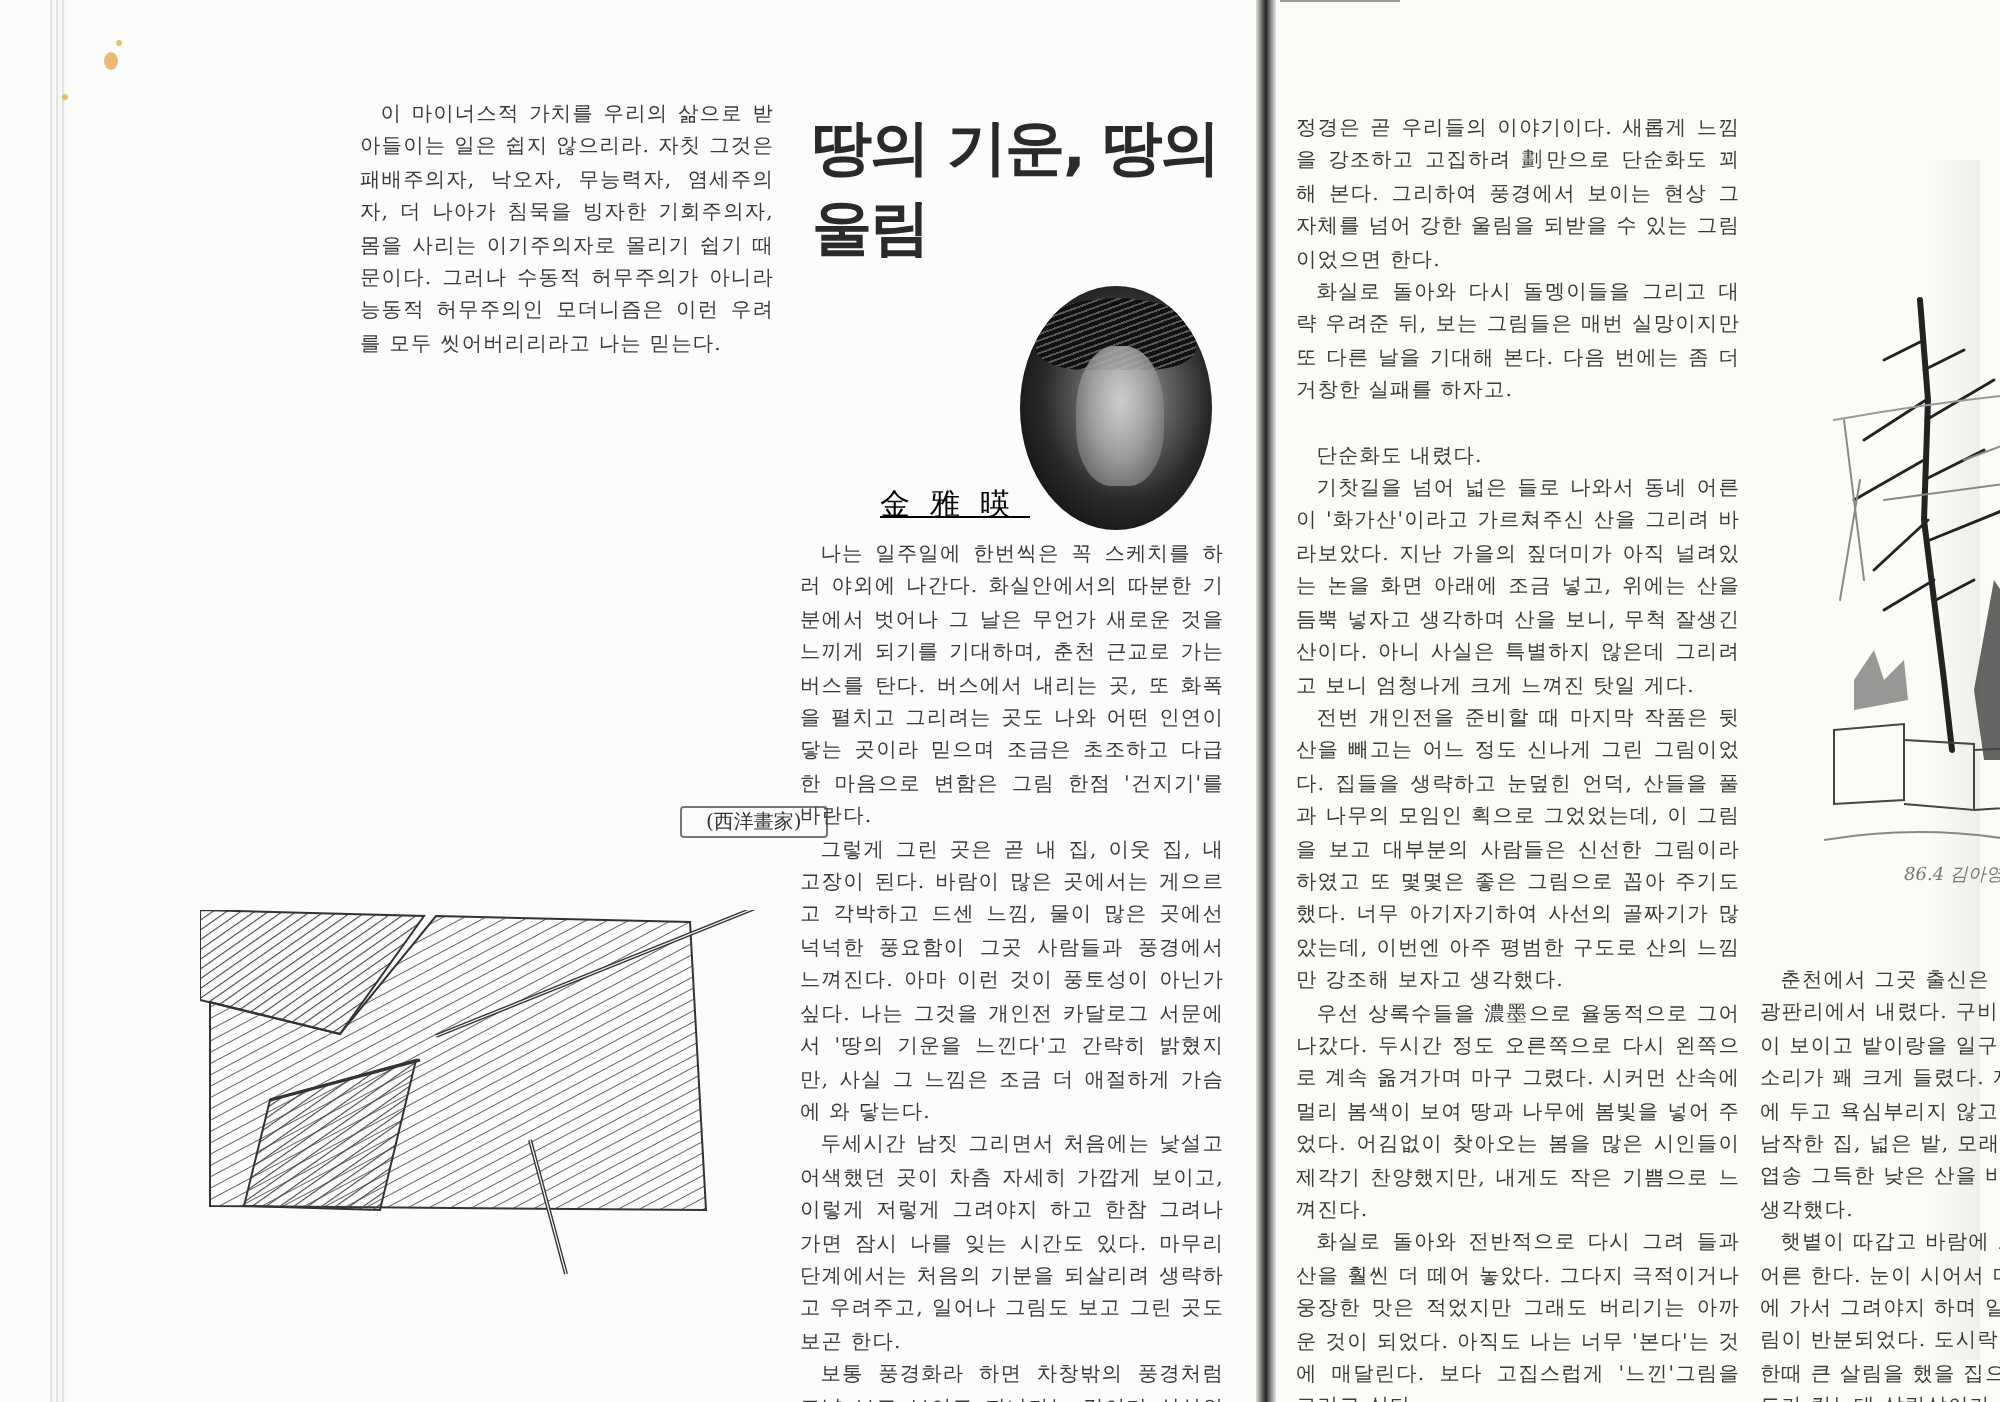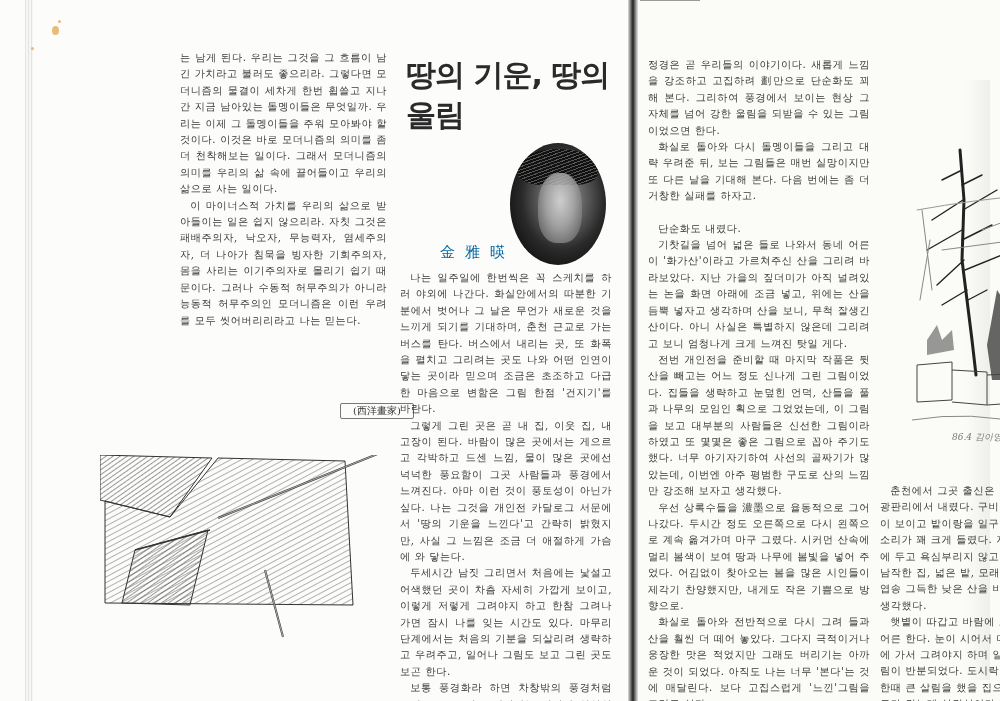--- a/index.html
+++ b/index.html
@@ -37,21 +37,21 @@
   .col2 { left:400px; top:270px; width:212px; }
   .col3 { left:648px; top:57px; width:222px; }
   .col4 { left:880px; top:483px; width:120px; overflow:hidden; white-space:nowrap; }
   .col4 p { white-space:nowrap; }
   .title {
     position:absolute; left:406px; top:55px; width:220px;
     font-size:30px; line-height:40px; color:#2a2a2a; letter-spacing:-1px;
     font-family:"DejaVu Sans", sans-serif; font-weight:700;
   }
   .author {
-    position:absolute; left:440px; top:243px; font-size:15px; letter-spacing:10px; color:#0369a1;
+    position:absolute; left:440px; top:243px; font-size:15px; letter-spacing:10px; color:#000000;text-decoration:underline;
   }
   .portrait {
     position:absolute; left:510px; top:143px; width:96px; height:122px; border-radius:50%;
     background:radial-gradient(ellipse at 55% 45%, #9a9a9a 0%, #6a6a6a 25%, #2a2a2a 55%, #111 80%);
     overflow:hidden;
   }
   .portrait .face {
     position:absolute; left:28px; top:30px; width:44px; height:70px; border-radius:45% 45% 40% 40%;
     background:radial-gradient(ellipse at 50% 40%, #d8d8d8 0%, #aaa 45%, #555 100%);
     opacity:.85;
@@ -76,21 +76,20 @@
   <div class="page-right"></div>
   <div class="edge-left"></div>
   <div class="stain" style="left:52px;top:26px;width:7px;height:9px;"></div>
   <div class="stain" style="left:58px;top:20px;width:3px;height:3px;"></div>
   <div class="stain" style="left:31px;top:47px;width:3px;height:3px;"></div>
   <div class="binding"></div>
   <div class="top-rule"></div>
   <div class="right-gutter-shadow"></div>
 
   <div class="col col1">
-    <p class="noindent">는 남게 된다. 우리는 그것을 그 흐름이 남긴 가치라고 불러도 좋으리라. 그렇다면 모더니즘의 물결이 세차게 한번 휩쓸고 지나간 지금 남아있는 돌멩이들은 무엇일까. 우리는 이제 그 돌멩이들을 주워 모아봐야 할 것이다. 이것은 바로 모더니즘의 의미를 좀더 천착해보는 일이다. 그래서 모더니즘의 의미를 우리의 삶 속에 끌어들이고 우리의 삶으로 사는 일이다.</p>
     <p>이 마이너스적 가치를 우리의 삶으로 받아들이는 일은 쉽지 않으리라. 자칫 그것은 패배주의자, 낙오자, 무능력자, 염세주의자, 더 나아가 침묵을 빙자한 기회주의자, 몸을 사리는 이기주의자로 몰리기 쉽기 때문이다. 그러나 수동적 허무주의가 아니라 능동적 허무주의인 모더니즘은 이런 우려를 모두 씻어버리리라고 나는 믿는다.</p>
   </div>
   <div class="credit">(西洋畫家)</div>
 
   <div class="illustration-left">
     <svg width="290" height="230" viewBox="0 0 290 230">
       <defs>
         <pattern id="hatch" width="4" height="4" patternUnits="userSpaceOnUse" patternTransform="rotate(55)">
           <line x1="0" y1="0" x2="0" y2="4" stroke="#444" stroke-width="1.1"></line>
         </pattern>
@@ -123,21 +122,21 @@
     <p>보통 풍경화라 하면 차창밖의 풍경처럼 그냥 보고 보이고 지나가는 것이기 십상인데, 나는 그것을 지양하고(아무래도 부족하겠지만)내것으로 느끼기 위해 스케치를 한다. 나무들의 새로운 질서, 어우러짐은 곧 사람들의 모임과 같고, 그</p>
   </div>
 
   <div class="col col3">
     <p class="noindent">정경은 곧 우리들의 이야기이다. 새롭게 느낌을 강조하고 고집하려 劃만으로 단순화도 꾀해 본다. 그리하여 풍경에서 보이는 현상 그 자체를 넘어 강한 울림을 되받을 수 있는 그림이었으면 한다.</p>
     <p>화실로 돌아와 다시 돌멩이들을 그리고 대략 우려준 뒤, 보는 그림들은 매번 실망이지만 또 다른 날을 기대해 본다. 다음 번에는 좀 더 거창한 실패를 하자고.</p>
     <div class="gap"></div>
     <p>단순화도 내렸다.</p>
     <p>기찻길을 넘어 넓은 들로 나와서 동네 어른이 '화가산'이라고 가르쳐주신 산을 그리려 바라보았다. 지난 가을의 짚더미가 아직 널려있는 논을 화면 아래에 조금 넣고, 위에는 산을 듬뿍 넣자고 생각하며 산을 보니, 무척 잘생긴 산이다. 아니 사실은 특별하지 않은데 그리려고 보니 엄청나게 크게 느껴진 탓일 게다.</p>
     <p>전번 개인전을 준비할 때 마지막 작품은 뒷산을 빼고는 어느 정도 신나게 그린 그림이었다. 집들을 생략하고 눈덮힌 언덕, 산들을 풀과 나무의 모임인 획으로 그었었는데, 이 그림을 보고 대부분의 사람들은 신선한 그림이라 하였고 또 몇몇은 좋은 그림으로 꼽아 주기도 했다. 너무 아기자기하여 사선의 골짜기가 많았는데, 이번엔 아주 평범한 구도로 산의 느낌만 강조해 보자고 생각했다.</p>
-    <p>우선 상록수들을 濃墨으로 율동적으로 그어 나갔다. 두시간 정도 오른쪽으로 다시 왼쪽으로 계속 옮겨가며 마구 그렸다. 시커먼 산속에 멀리 봄색이 보여 땅과 나무에 봄빛을 넣어 주었다. 어김없이 찾아오는 봄을 많은 시인들이 제각기 찬양했지만, 내게도 작은 기쁨으로 방향으로.</p>
+    <p>우선 상록수들을 濃墨으로 율동적으로 그어 나갔다. 두시간 정도 오른쪽으로 다시 왼쪽으로 계속 옮겨가며 마구 그렸다. 시커먼 산속에 멀리 봄색이 보여 땅과 나무에 봄빛을 넣어 주었다. 어김없이 찾아오는 봄을 많은 시인들이 제각기 찬양했지만, 내게도 작은 기쁨으로 느껴진다.</p>
     <p>화실로 돌아와 전반적으로 다시 그려 들과 산을 훨씬 더 떼어 놓았다. 그다지 극적이거나 웅장한 맛은 적었지만 그래도 버리기는 아까운 것이 되었다. 아직도 나는 너무 '본다'는 것에 매달린다. 보다 고집스럽게 '느낀'그림을 그리고 싶다.</p>
 
   </div>
 
   <div class="sketch-right">
     <svg width="118" height="310" viewBox="0 0 118 310">
       <g stroke="#222" fill="none" stroke-linecap="round">
         <path d="M48 10 L52 60 L50 120 L60 200 L64 235" stroke-width="3"></path>
         <path d="M50 30 L30 40 M50 45 L70 35 M51 60 L20 80 M51 70 L85 50 M50 90 L15 110 M50 100 L80 85 M52 120 L25 145 M53 130 L90 115 M55 150 L30 165 M56 160 L75 150" stroke-width="1.4"></path>
         <path d="M10 70 L20 150 M18 100 L8 160 M70 90 L110 75 M30 110 L105 100" stroke="#888" stroke-width="1"></path>

